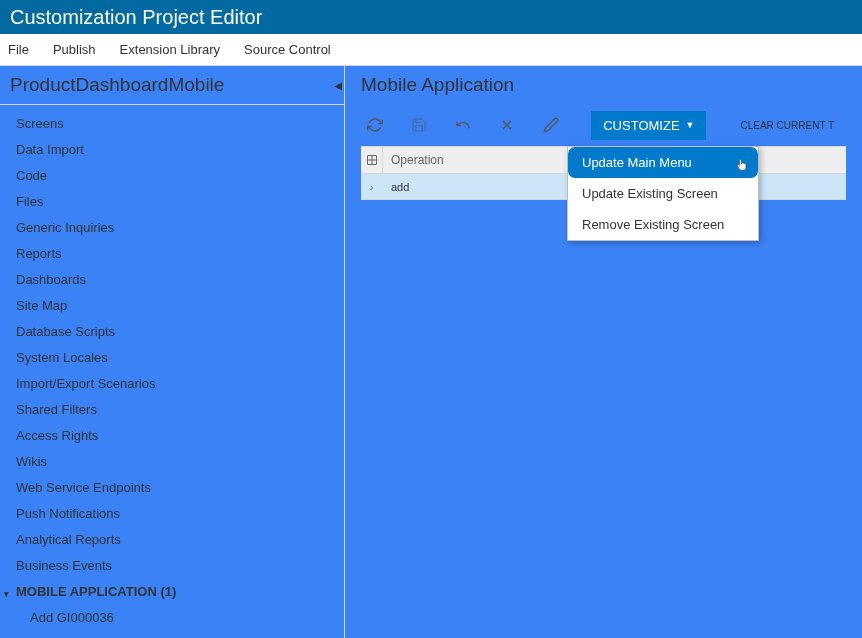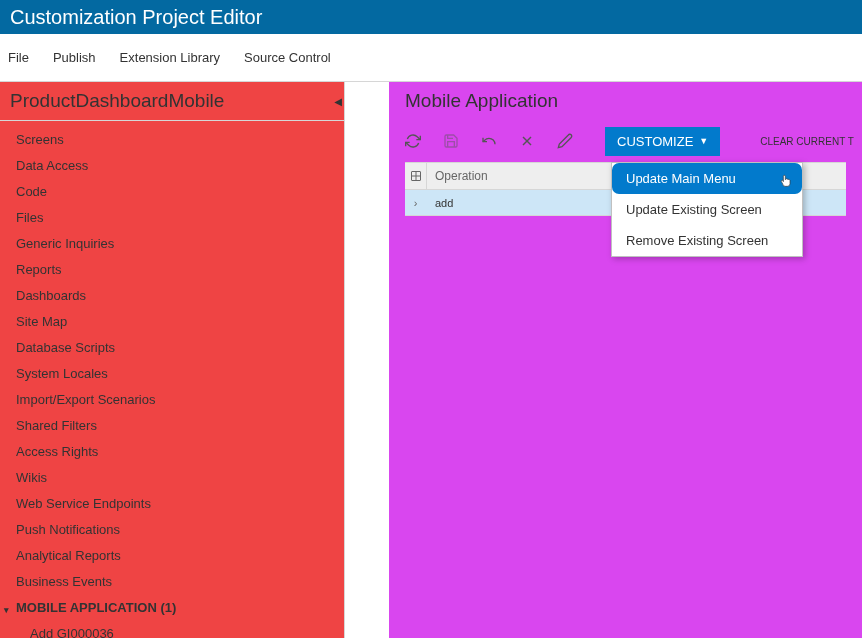--- a/index.html
+++ b/index.html
@@ -22,37 +22,37 @@
       padding: 5px 10px;
       font-size: 20px;
       height: 34px;
       display: flex;
       align-items: center;
     }
     .menubar {
       background: #fff;
       border-bottom: 1px solid #d6d6d6;
       padding: 0 8px;
-      height: 48px;
+      height: 32px;
       display: flex;
       align-items: center;
       gap: 24px;
     }
     .menubar-item {
       color: #333;
       cursor: pointer;
       font-size: 13px;
     }
     .content {
       display: flex;
       height: calc(100% - 66px);
     }
     .sidebar {
       width: 345px;
-      background: #ef4444;
+      background: #3b82f6;
       border-right: 1px solid #d6d6d6;
       display: flex;
       flex-direction: column;
     }
     .sidebar-title {
       padding: 8px 10px;
       font-size: 19px;
       color: #333;
       border-bottom: 1px solid #d6d6d6;
       position: relative;
@@ -90,35 +90,34 @@
       left: 4px;
       font-size: 9px;
       color: #333;
       top: 6px;
     }
     .sidebar-item.sub {
       padding-left: 30px;
     }
     .main {
       flex: 1;
-      background: #d946ef;
+      background: #3b82f6;
       position: relative;
       overflow: hidden;
-      margin-left: 44px;
     }
     .main-title {
       padding: 8px 16px;
       font-size: 19px;
       color: #333;
     }
     .toolbar {
       display: flex;
       align-items: center;
       padding: 6px 16px;
-      gap: 22px;
+      gap: 16px;
       height: 42px;
     }
     .tool-btn {
       width: 36px;
       height: 30px;
       display: flex;
       align-items: center;
       justify-content: center;
       cursor: pointer;
       color: #555;
@@ -243,21 +242,21 @@
 </div>
 
 <div class="content">
   <div class="sidebar">
     <div class="sidebar-title">
       <span>ProductDashboardMobile</span>
       <span class="collapse-btn">◀</span>
     </div>
     <ul class="sidebar-list" id="sidebar-list">
         <li class="sidebar-item">Screens</li>
-        <li class="sidebar-item">Data Access</li>
+        <li class="sidebar-item">Data Import</li>
         <li class="sidebar-item">Code</li>
         <li class="sidebar-item">Files</li>
         <li class="sidebar-item">Generic Inquiries</li>
         <li class="sidebar-item">Reports</li>
         <li class="sidebar-item">Dashboards</li>
         <li class="sidebar-item">Site Map</li>
         <li class="sidebar-item">Database Scripts</li>
         <li class="sidebar-item">System Locales</li>
         <li class="sidebar-item">Import/Export Scenarios</li>
         <li class="sidebar-item">Shared Filters</li>

